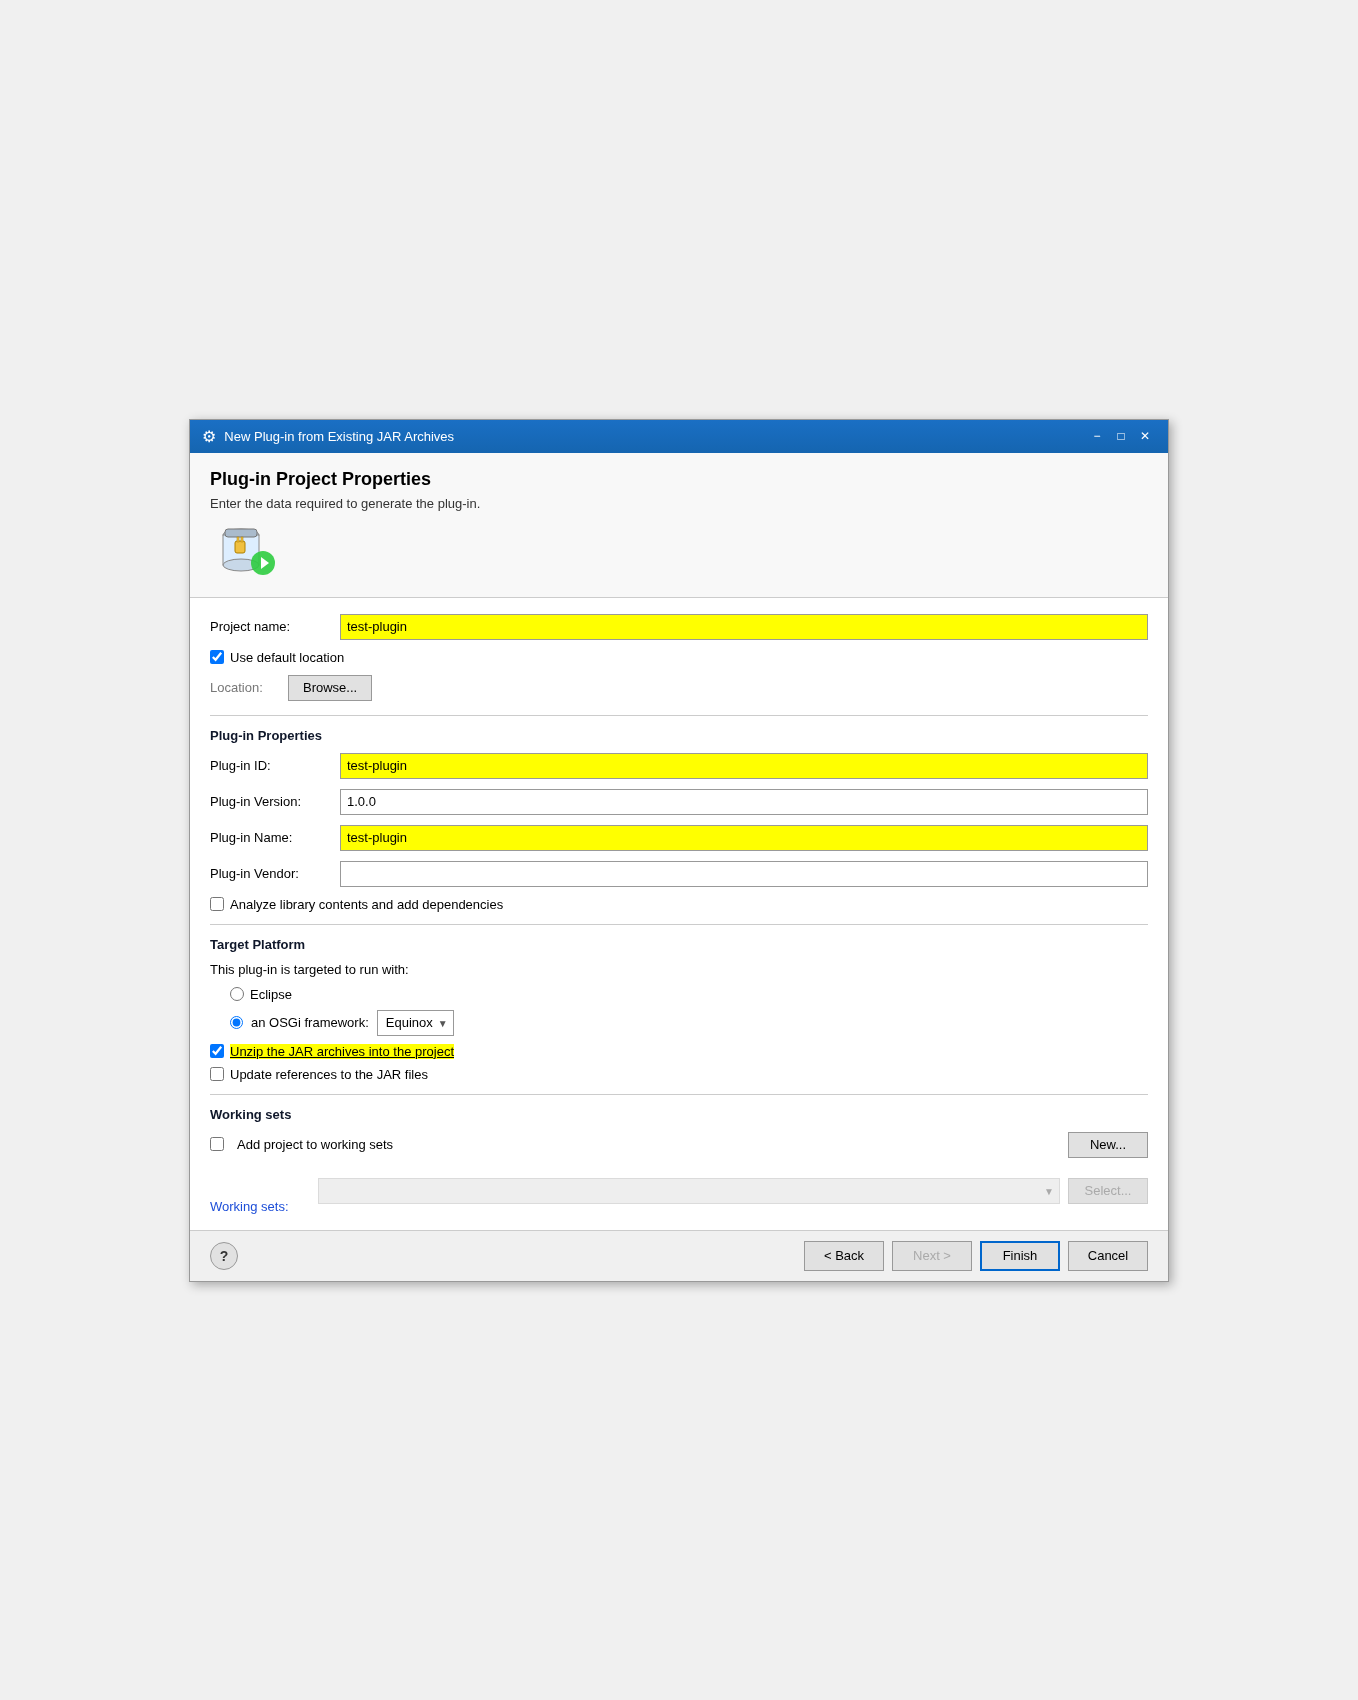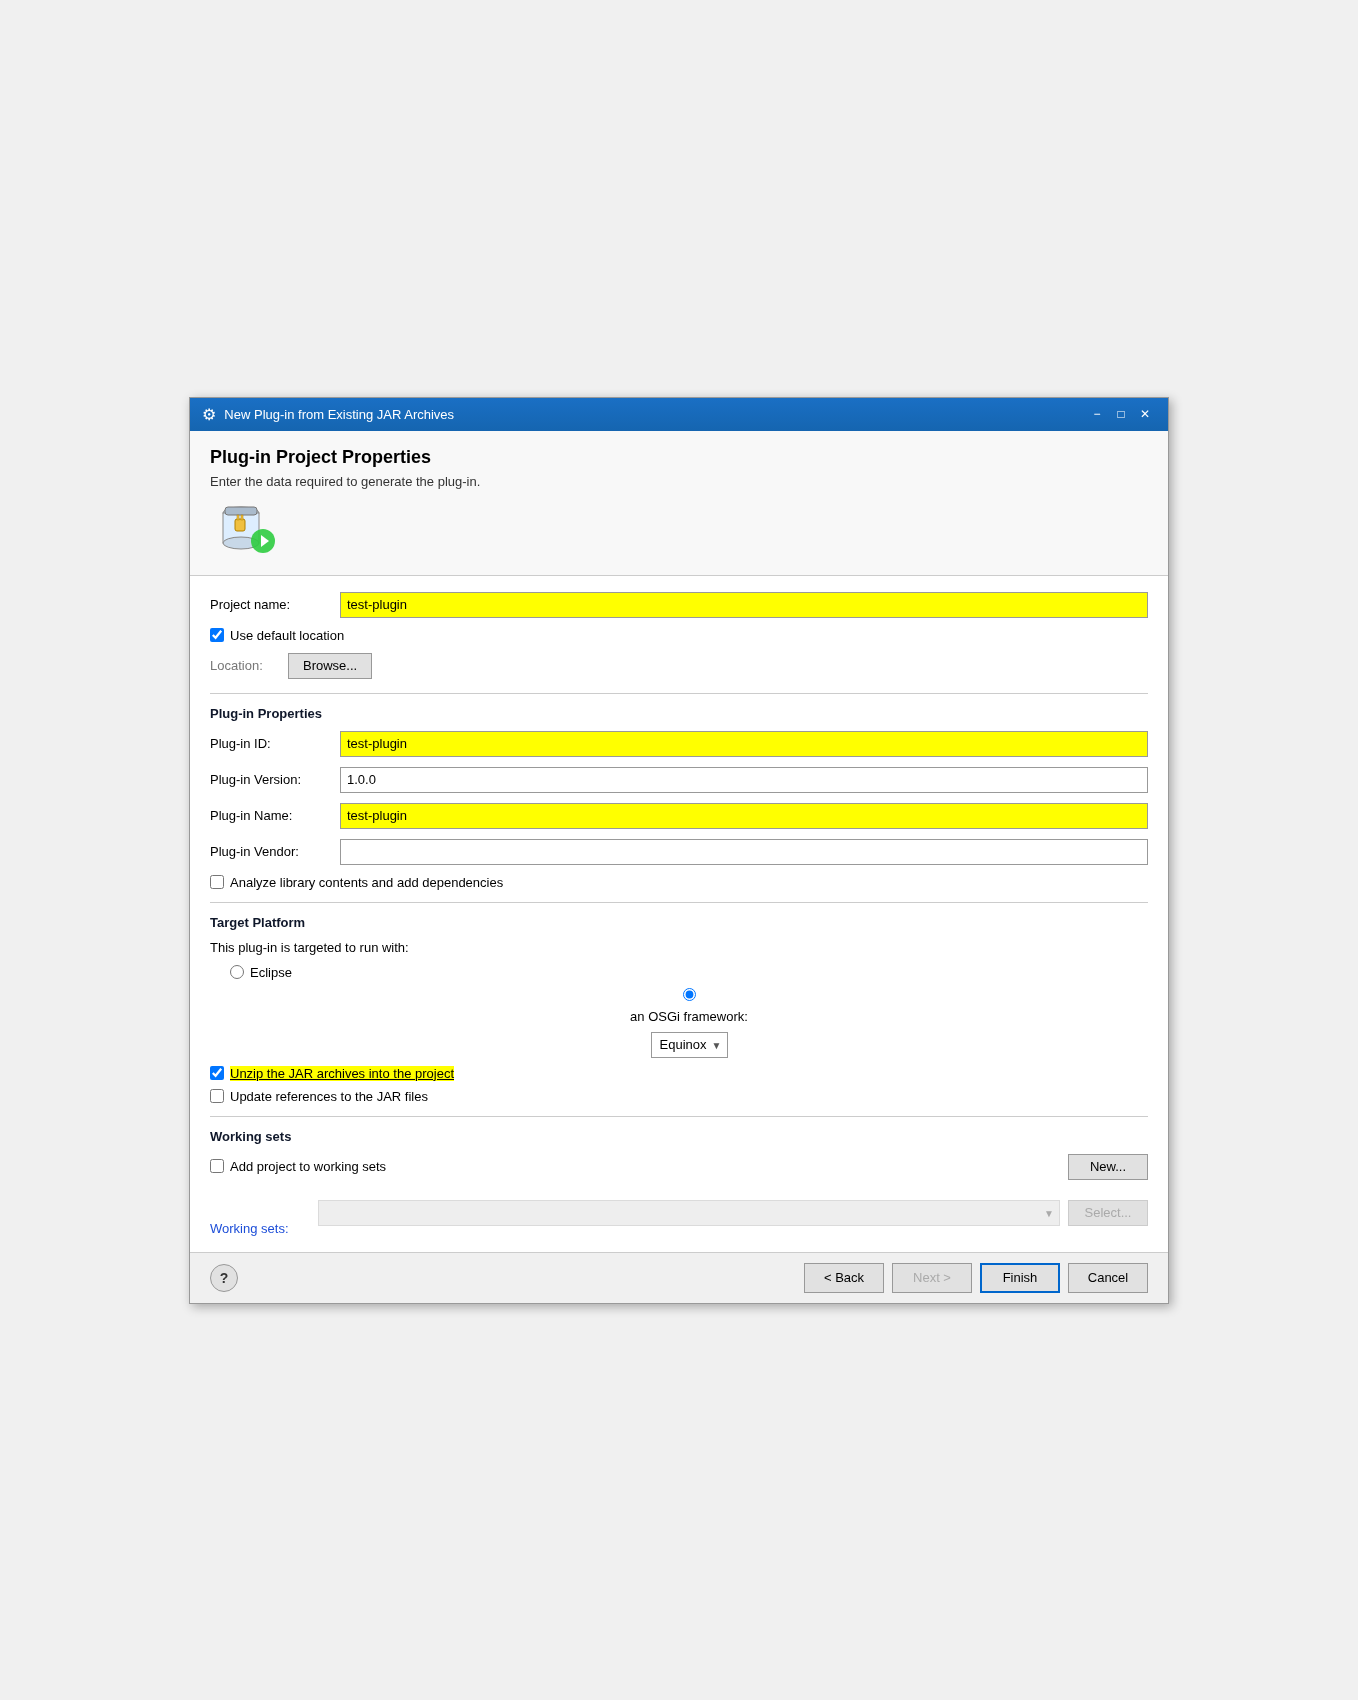--- a/index.html
+++ b/index.html
@@ -235,21 +235,20 @@
       cursor: pointer;
     }
     .radio-label { font-size: 13px; color: #000; }
 
     .osgi-row {
       display: flex;
       align-items: center;
       gap: 8px;
       padding-left: 20px;
       margin-bottom: 8px;
-      flex-direction: column;
     }
     .osgi-select-wrapper {
       position: relative;
     }
     .osgi-select {
       height: 26px;
       border: 1px solid #999;
       padding: 2px 20px 2px 8px;
       font-size: 13px;
       font-family: inherit;
@@ -291,21 +290,21 @@
 
     .ws-row {
       display: flex;
       align-items: center;
       gap: 8px;
       margin-bottom: 10px;
     }
     .ws-checkbox {
       display: flex;
       align-items: flex-start;
-      gap: 6px;
+      gap: 13px;
       flex: 1;
     }
     .ws-checkbox input[type="checkbox"] {
       width: 14px;
       height: 14px;
       cursor: pointer;
     }
     .ws-label { font-size: 13px; color: #000; }
     .ws-btn {
       height: 26px;

